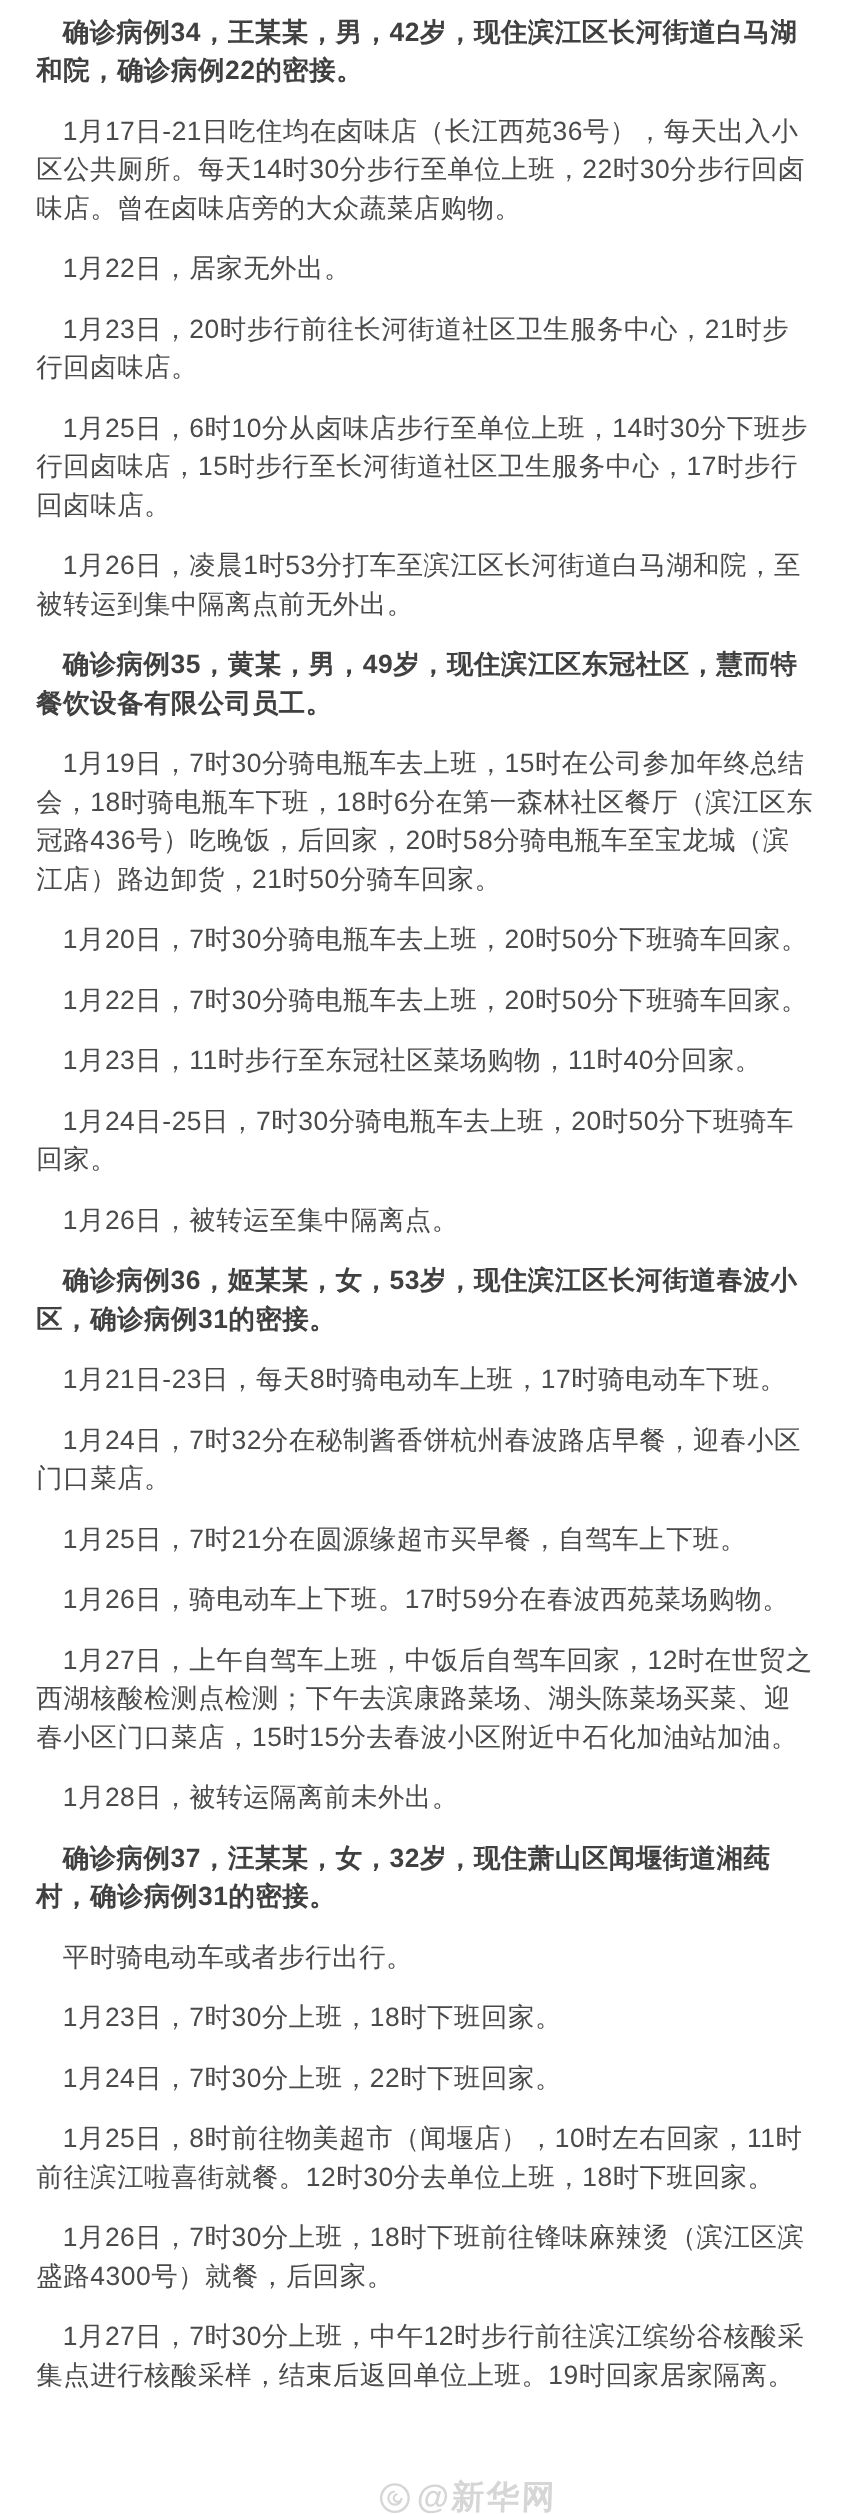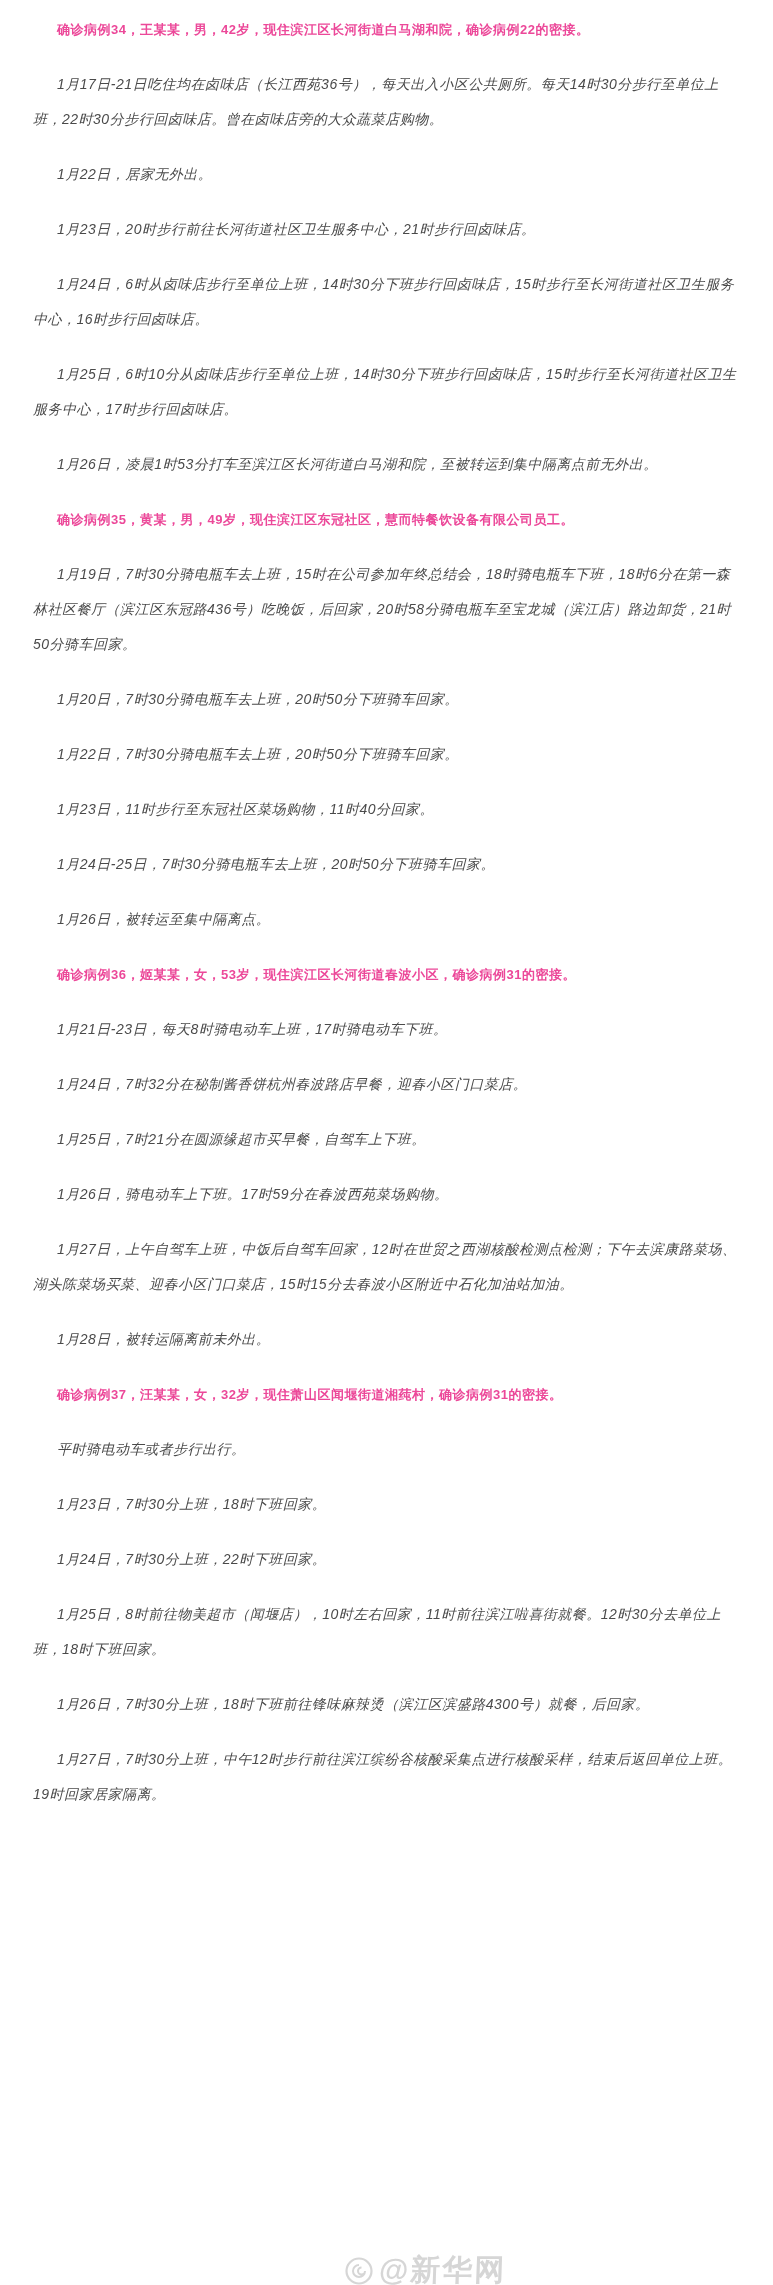--- a/index.html
+++ b/index.html
@@ -11,37 +11,36 @@
     width: 773px;
     height: 2285px;
     overflow: hidden;
     position: relative;
     font-family: "Liberation Sans", sans-serif;
   }
   .doc {
     padding: 12px 33px 0 33px;
   }
   .case-header {
-    font-size: 13px;
+    font-size: 24px;
     line-height: 35px;
     font-weight: bold;
-    color: #ec4899;
+    color: #404040;
     margin: 0 0 20px 0;
     text-indent: 24px;
     letter-spacing: 0.5px;
   }
   .para {
-    font-size: 14px;
+    font-size: 24px;
     line-height: 35px;
     font-weight: normal;
     color: #4a4a4a;
     margin: 16px 0 20px 0;
     text-indent: 24px;
     letter-spacing: 0.5px;
-    font-style: italic;
   }
   .watermark {
     position: absolute;
     left: 344px;
     top: 2250px;
     display: flex;
     align-items: center;
     gap: 5px;
     color: #d6d6d6;
     pointer-events: none;
@@ -62,21 +61,20 @@
 </head>
 <body>
 
 <div class="doc">
   <div>
       <section class="case-section">
     <h2 class="case-header">确诊病例34，王某某，男，42岁，现住滨江区长河街道白马湖和院，确诊病例22的密接。</h2>
   <p class="para">1月17日-21日吃住均在卤味店（长江西苑36号），每天出入小区公共厕所。每天14时30分步行至单位上班，22时30分步行回卤味店。曾在卤味店旁的大众蔬菜店购物。</p>
         <p class="para">1月22日，居家无外出。</p>
         <p class="para">1月23日，20时步行前往长河街道社区卫生服务中心，21时步行回卤味店。</p>
-        <p class="para">1月24日，6时从卤味店步行至单位上班，14时30分下班步行回卤味店，15时步行至长河街道社区卫生服务中心，16时步行回卤味店。</p>
         <p class="para">1月25日，6时10分从卤味店步行至单位上班，14时30分下班步行回卤味店，15时步行至长河街道社区卫生服务中心，17时步行回卤味店。</p>
         <p class="para">1月26日，凌晨1时53分打车至滨江区长河街道白马湖和院，至被转运到集中隔离点前无外出。</p>
       </section>
       <section class="case-section">
     <h2 class="case-header">确诊病例35，黄某，男，49岁，现住滨江区东冠社区，慧而特餐饮设备有限公司员工。</h2>
   <p class="para">1月19日，7时30分骑电瓶车去上班，15时在公司参加年终总结会，18时骑电瓶车下班，18时6分在第一森林社区餐厅（滨江区东冠路436号）吃晚饭，后回家，20时58分骑电瓶车至宝龙城（滨江店）路边卸货，21时50分骑车回家。</p>
         <p class="para">1月20日，7时30分骑电瓶车去上班，20时50分下班骑车回家。</p>
         <p class="para">1月22日，7时30分骑电瓶车去上班，20时50分下班骑车回家。</p>
         <p class="para">1月23日，11时步行至东冠社区菜场购物，11时40分回家。</p>
         <p class="para">1月24日-25日，7时30分骑电瓶车去上班，20时50分下班骑车回家。</p>

